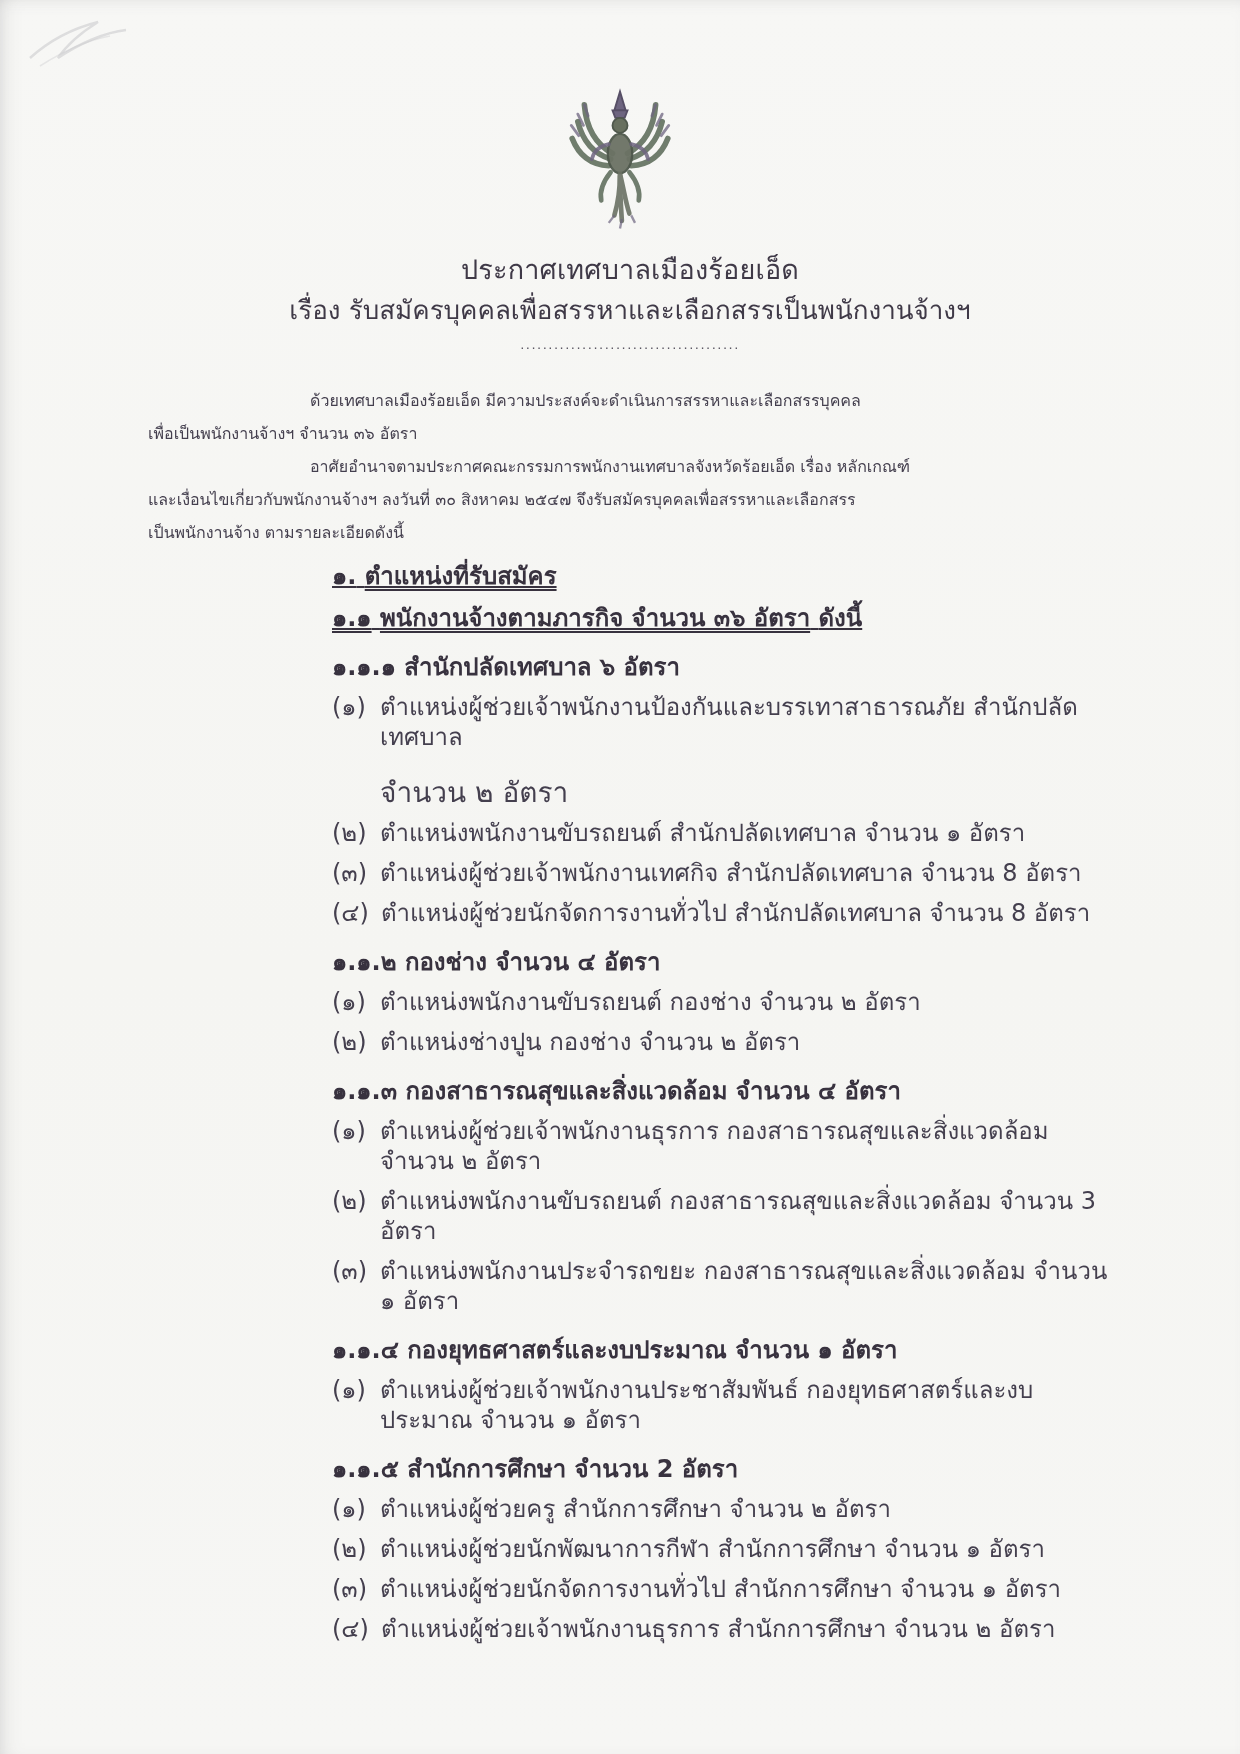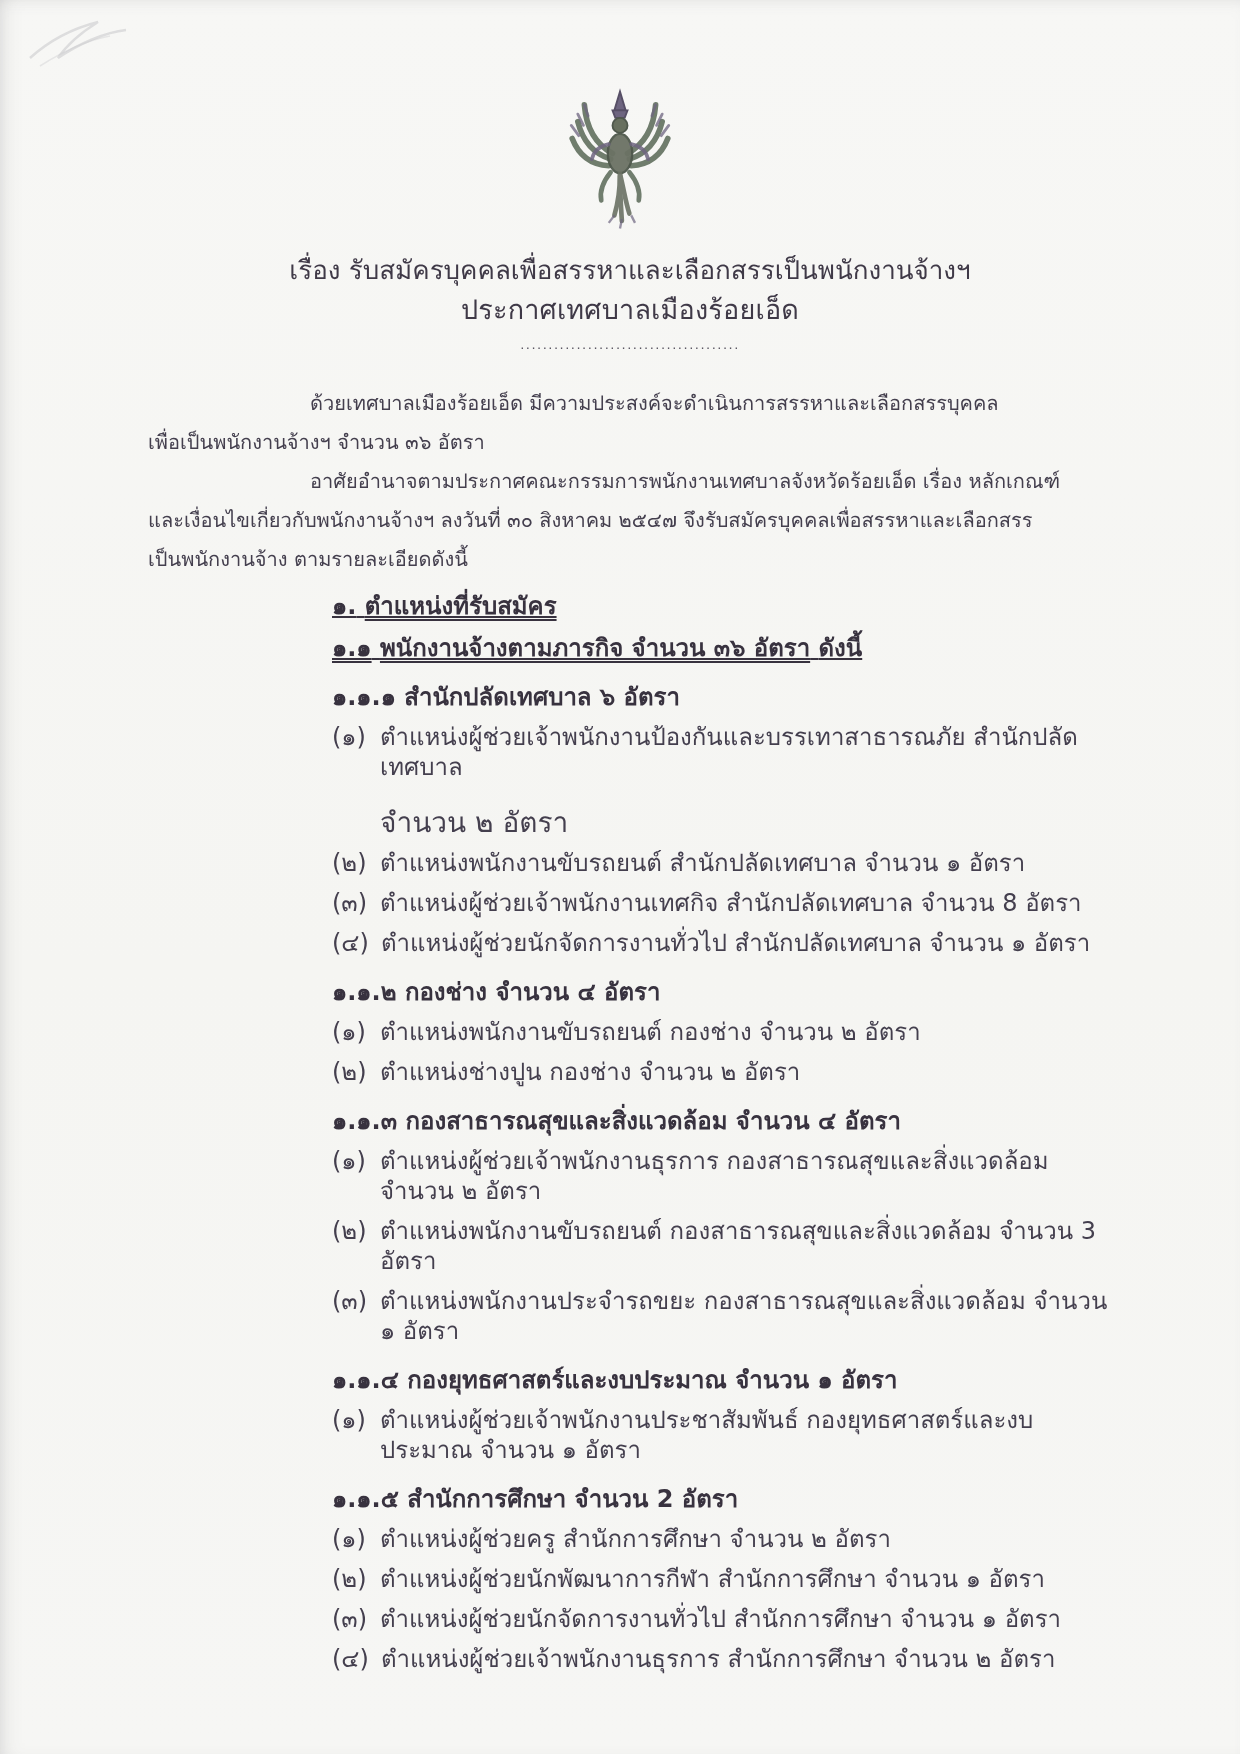--- a/index.html
+++ b/index.html
@@ -16,21 +16,21 @@
   .content{padding:0 128px 0 148px;}
   .smudge{position:absolute;left:22px;top:6px;opacity:.55;}
   .emblem-wrap{width:150px;margin:86px auto 10px auto;}
   .center{text-align:center;}
   .doc-title{font-size:27px;line-height:40px;color:#3f3947;letter-spacing:.2px;}
   .doc-subject{font-size:26px;line-height:40px;color:#3f3947;}
   .divider{font-size:13px;letter-spacing:1.5px;color:#5a5662;line-height:18px;margin-top:6px;}
   .para{font-size:24px;line-height:39px;margin-top:0;}
   .p1{margin-top:30px;}
   .p2{}
-  .line{font-size:20px;line-height:39px;}
+  .line{font-size:16px;line-height:33px;}
   .indent{padding-left:162px;}
   .list{margin-top:8px;}
   .l-sec{margin-left:184px;font-weight:bold;color:#38323f;font-size:24px;line-height:30px;margin-top:12px;margin-bottom:10px;text-decoration:underline;}
   .l-sec .u{text-decoration:underline;text-underline-offset:5px;text-decoration-thickness:2px;}
   .l-grp{margin-left:184px;font-weight:bold;color:#38323f;font-size:24px;line-height:30px;margin-top:19px;margin-bottom:10px;}
   .item{margin-left:184px;display:flex;gap:12px;font-size:24px;line-height:30px;margin-top:10px;margin-bottom:9px;}
   .item .num{min-width:36px;flex:0 0 auto;}
   .cont{margin-left:232px;font-size:28px;line-height:30px;margin-top:26px;margin-bottom:9px;}
 </style>
 </head>
@@ -84,22 +84,22 @@
         <path d="M80,96 C80,114 81,128 82,144"></path>
       </g>
       <g fill="none" stroke="#6e6580" stroke-width="2.5" opacity="0.7">
         <path d="M74,138 l-6,8 m14,-4 l-2,10 m12,-14 l4,8"></path>
       </g>
     </svg>
   </div>
 
   <div class="content">
 
+    <div class="center doc-title">ประกาศเทศบาลเมืองร้อยเอ็ด</div>
     <div class="center doc-subject">เรื่อง  รับสมัครบุคคลเพื่อสรรหาและเลือกสรรเป็นพนักงานจ้างฯ</div>
-    <div class="center doc-title">ประกาศเทศบาลเมืองร้อยเอ็ด</div>
     <div class="center divider">.......................................</div>
 
     <div class="para p1">
       <div class="line indent">ด้วยเทศบาลเมืองร้อยเอ็ด  มีความประสงค์จะดำเนินการสรรหาและเลือกสรรบุคคล</div>
       <div class="line">เพื่อเป็นพนักงานจ้างฯ  จำนวน  ๓๖  อัตรา</div>
     </div>
 
     <div class="para p2">
       <div class="line indent">อาศัยอำนาจตามประกาศคณะกรรมการพนักงานเทศบาลจังหวัดร้อยเอ็ด  เรื่อง  หลักเกณฑ์</div>
       <div class="line">และเงื่อนไขเกี่ยวกับพนักงานจ้างฯ  ลงวันที่ ๓๐ สิงหาคม ๒๕๔๗  จึงรับสมัครบุคคลเพื่อสรรหาและเลือกสรร</div>
@@ -131,21 +131,21 @@
       <div class="item">
         <span class="num">(๒)</span>
         <span>ตำแหน่งพนักงานขับรถยนต์ สำนักปลัดเทศบาล  จำนวน  ๑  อัตรา</span>
       </div>
       <div class="item">
         <span class="num">(๓)</span>
         <span>ตำแหน่งผู้ช่วยเจ้าพนักงานเทศกิจ  สำนักปลัดเทศบาล  จำนวน 8 อัตรา</span>
       </div>
       <div class="item">
         <span class="num">(๔)</span>
-        <span>ตำแหน่งผู้ช่วยนักจัดการงานทั่วไป  สำนักปลัดเทศบาล  จำนวน ๑  อัตรา</span>
+        <span>ตำแหน่งผู้ช่วยนักจัดการงานทั่วไป  สำนักปลัดเทศบาล  จำนวน 8  อัตรา</span>
       </div>
 
       <div class="l-grp">
         <span>๑.๑.๒</span>
         <span>กองช่าง  จำนวน  ๔  อัตรา</span>
       </div>
       <div class="item">
         <span class="num">(๑)</span>
         <span>ตำแหน่งพนักงานขับรถยนต์ กองช่าง  จำนวน  ๒  อัตรา</span>
       </div>

